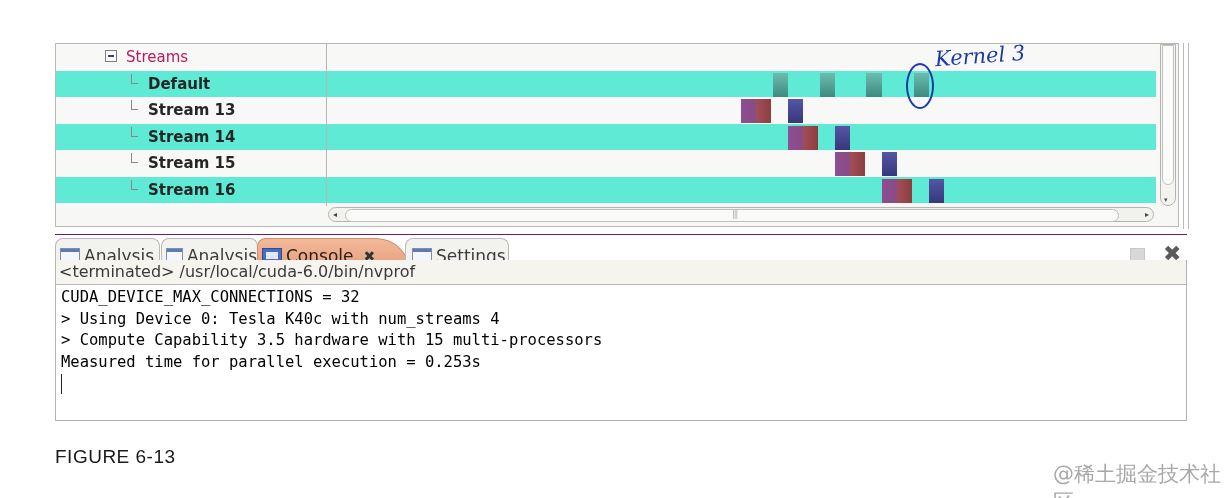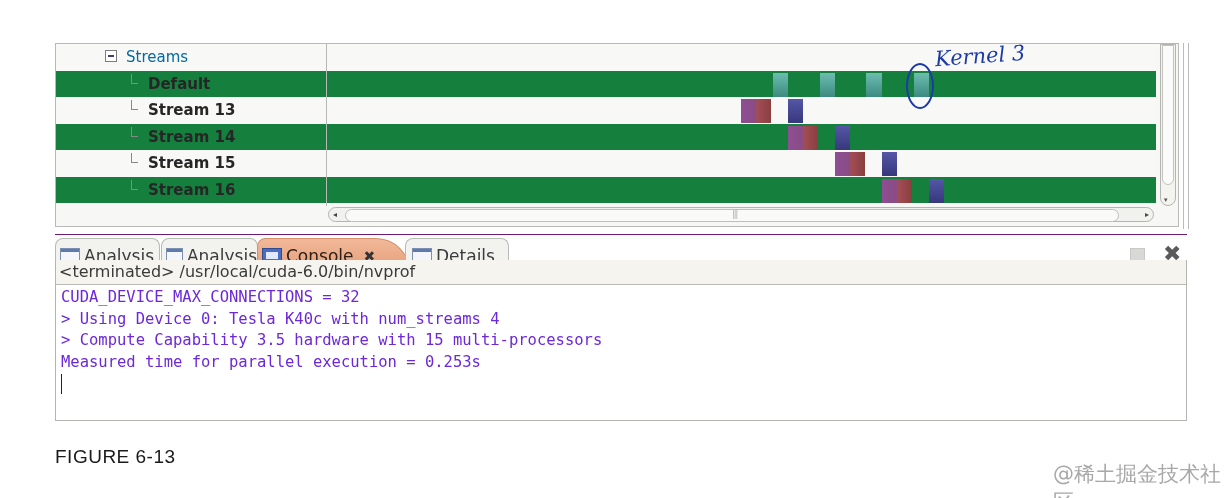--- a/index.html
+++ b/index.html
@@ -14,24 +14,24 @@
       border: 1px solid #b9b9b6; background: #f7f7f5;
       box-sizing: border-box;
     }
     .tree-col {
       position: absolute; left: 0; top: 0; width: 270px; height: 162px;
       border-right: 1px solid #b7b7b4;
     }
     .row {
       position: absolute; left: 0; height: 26.5px; width: 1100px;
     }
-    .row.alt { background: #15803d; }
+    .row.alt { background: #5eead4; }
     .row.plain { background: #f8f8f6; }
     .tree-label {
-      position: absolute; font-size: 15px; color: #0369a1; top: 4px;
+      position: absolute; font-size: 15px; color: #be185d; top: 4px;
       white-space: nowrap;
     }
     .tree-label.child { left: 92px; font-weight: bold; color: #262626; }
     .tree-connector {
       position: absolute; left: 75px; top: 3px; width: 6px; height: 9px;
       border-left: 1px solid #888; border-bottom: 1px solid #888;
     }
     .collapse-box {
       position: absolute; left: 49px; top: 6px; width: 12px; height: 12px;
       border: 1px solid #7d7d7d; background: #fff; box-sizing: border-box;
@@ -121,21 +121,21 @@
     .console-panel {
       position: absolute; left: 55px; top: 260px; width: 1132px; height: 161px;
       border: 1px solid #b3b3b0; border-top: none; box-sizing: border-box; background: #ffffff;
     }
     .console-header {
       height: 24px; background: #f5f4ef; border-bottom: 1px solid #b9b9b6;
       font-size: 16px; color: #3a3a3a; padding-left: 3px; line-height: 24px; white-space: nowrap;
     }
     .console-body {
       font-family: "DejaVu Sans Mono", "Liberation Mono", monospace;
-      font-size: 15.5px; color: #6d28d9; padding-left: 5px; padding-top: 2px;
+      font-size: 15.5px; color: #000000; padding-left: 5px; padding-top: 2px;
     }
     .console-line { height: 21.5px; line-height: 21.5px; white-space: pre; }
     .caret { display: inline-block; width: 1px; height: 20px; background: #222; vertical-align: middle; }
 
     .figure-caption {
       position: absolute; left: 55px; top: 446px; font-size: 19px; font-weight: normal;
       color: #1a1a1a; letter-spacing: 0.5px; font-family: "Liberation Sans", sans-serif;
     }
     .watermark {
       position: absolute; left: 1053px; top: 460px; font-size: 21px; color: #a8a8a8;
@@ -212,21 +212,21 @@
     <span class="tab-icon"></span>
     <span>Analysis</span>
   </div>
   <div class="tab active" style="left:202px; width:153px;">
     <span class="tab-icon console-icon"></span>
     <span>Console</span>
     <span class="close-x">✖</span>
   </div>
   <div class="tab" style="left:350px; width:104px; padding-left:6px;">
     <span class="tab-icon"></span>
-    <span>Details</span>
+    <span>Settings</span>
   </div>
 </div>
 <div class="tab-toolbar-min"></div>
 <div class="tab-toolbar-close">✖</div>
 <div class="orange-line"></div>
 
 <div class="console-panel">
   <div class="console-header">&lt;terminated&gt; /usr/local/cuda-6.0/bin/nvprof</div>
   <div class="console-body">
     <div class="console-line">CUDA_DEVICE_MAX_CONNECTIONS = 32</div>

